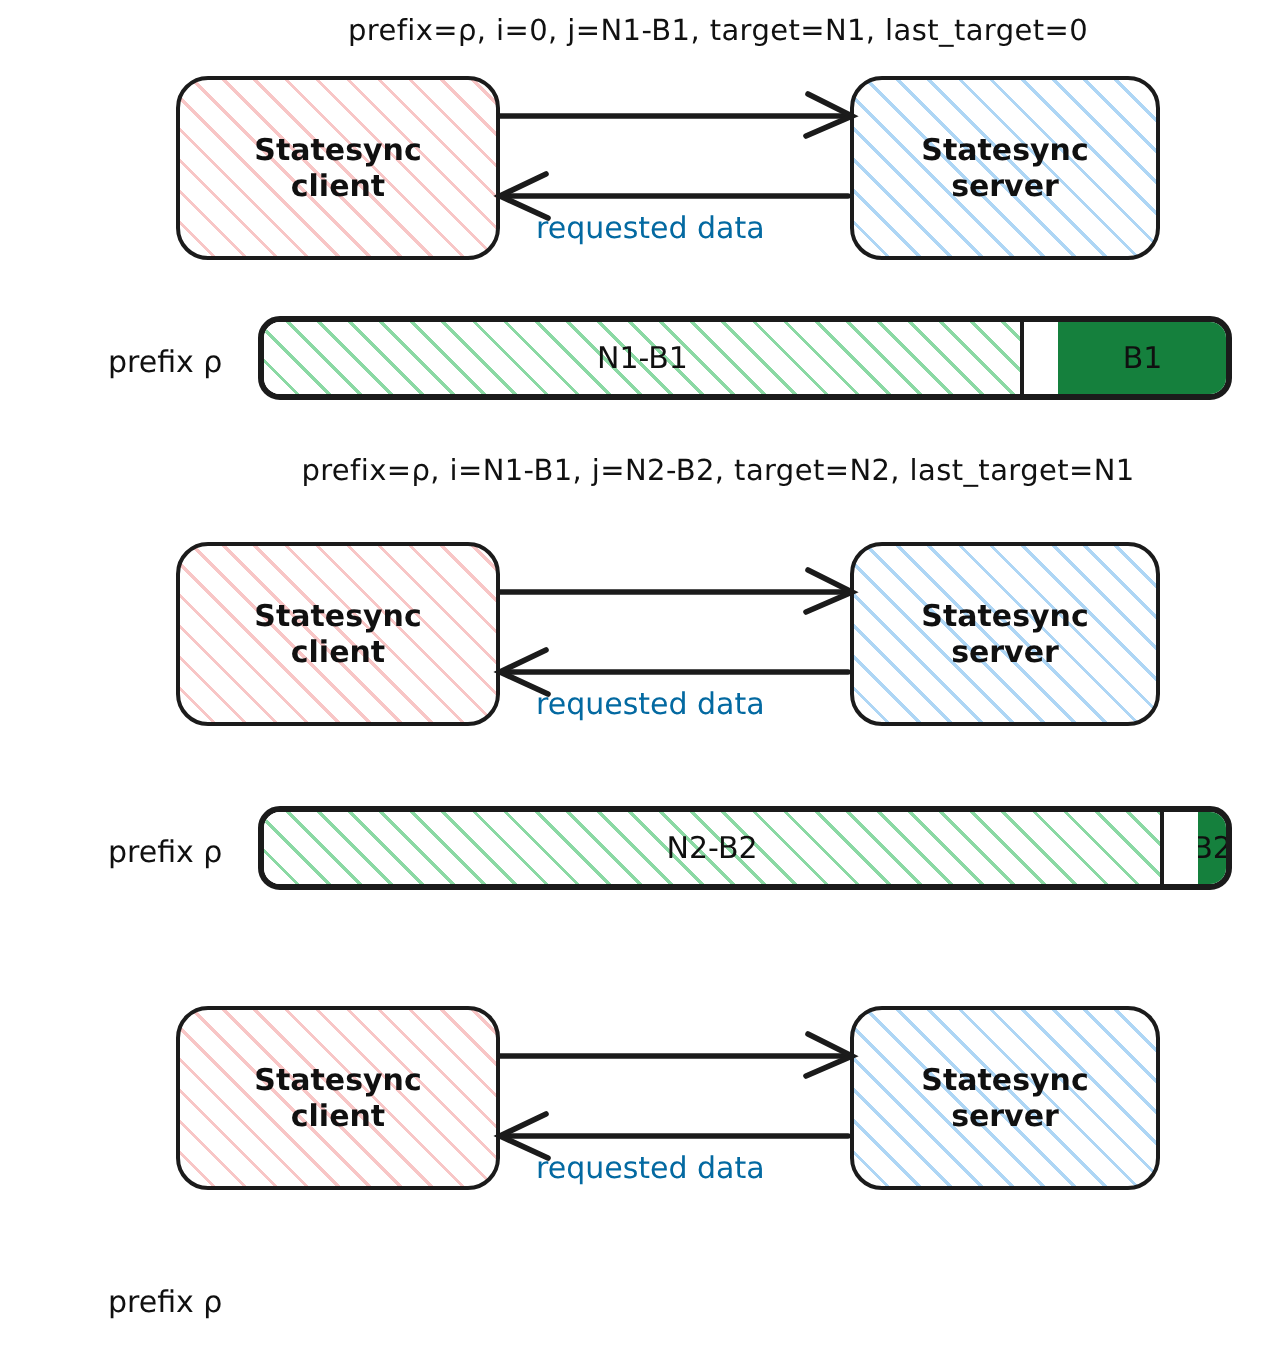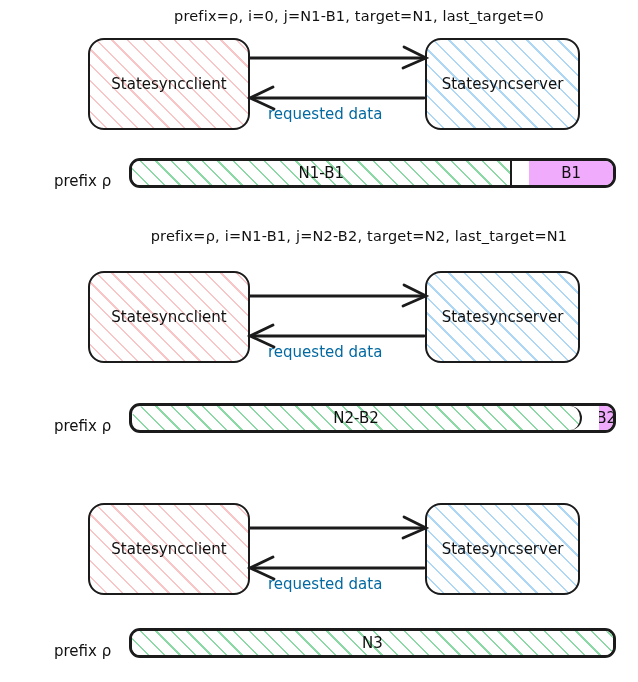--- a/index.html
+++ b/index.html
@@ -39,26 +39,28 @@
 
   
   .exchange { position: absolute; left: 0; width: 638px; height: 110px; }
 
   .node {
     position: absolute;
     border: 2.6px solid #1b1b1b;
     border-radius: 16px;
     box-sizing: border-box;
     display: flex;
+    flex-direction: column;
     align-items: center;
     justify-content: center;
     line-height: 1.22;
     font-size: 15px;
     color: #101010;
     text-align: right;
+    font-weight: bold;
   }
   .node .ln { display: block; }
 
   .node-client {
     left: 88px; top: 3px;
     width: 162px; height: 92px;
     background-color: #ffffff;
     background-image: repeating-linear-gradient(
         45deg,
         #f8c6c6 0px, #f8c6c6 1.6px,
@@ -93,21 +95,21 @@
     font-size: 15px;
     color: #101010;
     white-space: nowrap;
   }
 
   .bar {
     position: absolute;
     left: 93px;
     top: 0;
     width: 487px;
-    height: 30px;
+    height: 42px;
     border: 3px solid #1b1b1b;
     border-radius: 11px;
     box-sizing: border-box;
     background: #ffffff;
     overflow: hidden;
     display: flex;
     gap: 17px;
   }
 
   .seg {
@@ -121,21 +123,21 @@
     overflow: hidden;
     white-space: nowrap;
   }
   .seg-green {
     background-color: #ffffff;
     background-image: repeating-linear-gradient(
         45deg,
         #8bd9a4 0px, #8bd9a4 1.7px,
         rgba(255,255,255,0) 1.7px, rgba(255,255,255,0) 11px);
   }
-  .seg-white { background: #f0abfc; }
+  .seg-white { background: #15803d; }
   .seg-divider { border-right: 2.6px solid #1b1b1b; }
 </style>
 </head>
 <body>
 
 <div id="stage">
 
   <div class="caption" style="top:8px;">prefix=ρ, i=0, j=N1-B1, target=N1, last_target=0</div>
 
   <div class="exchange" style="top:35px;">
@@ -184,21 +186,21 @@
         <path d="M424,68 L252,68"></path>
         <path d="M273,57 L250,68 L274,79"></path>
       </g>
     </svg>
     <div class="arrow-label" style="left:268px; top:75px;">requested data</div>
   </div>
 
   <div class="barrow" style="top:403px;">
     <div class="bar-label">prefix ρ</div>
     <div class="bar">
-      <div class="seg seg-green seg-divider" style="width:97%;border-radius:12px;">N2-B2</div>
+      <div class="seg seg-green seg-divider" style="width:97%;">N2-B2</div>
       <div class="seg seg-white" style="width:3%;text-align:right;">B2</div>
     </div>
   </div>
 
 
   <div class="exchange" style="top:500px;">
     <div class="node node-client">
       <span class="ln">Statesync</span>
       <span class="ln">client</span>
     </div>
@@ -212,18 +214,15 @@
         <path d="M404,17 L426,28 L403,38"></path>
         <path d="M424,68 L252,68"></path>
         <path d="M273,57 L250,68 L274,79"></path>
       </g>
     </svg>
     <div class="arrow-label" style="left:268px; top:75px;">requested data</div>
   </div>
 
   <div class="barrow" style="top:628px;">
     <div class="bar-label">prefix ρ</div>
-    <div class="bar">
-      <div class="seg seg-green" style="width:100%;">N3</div>
-    </div>
   </div>
 
 </div>
 
 </body></html>

